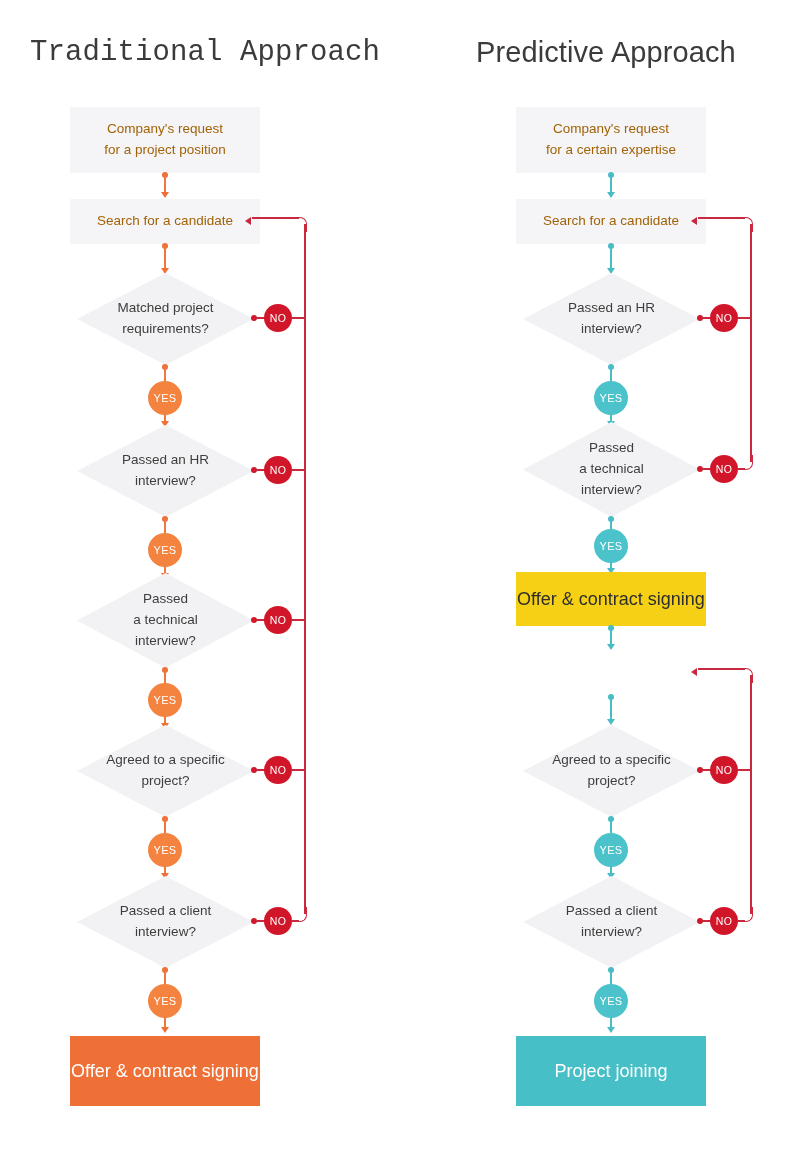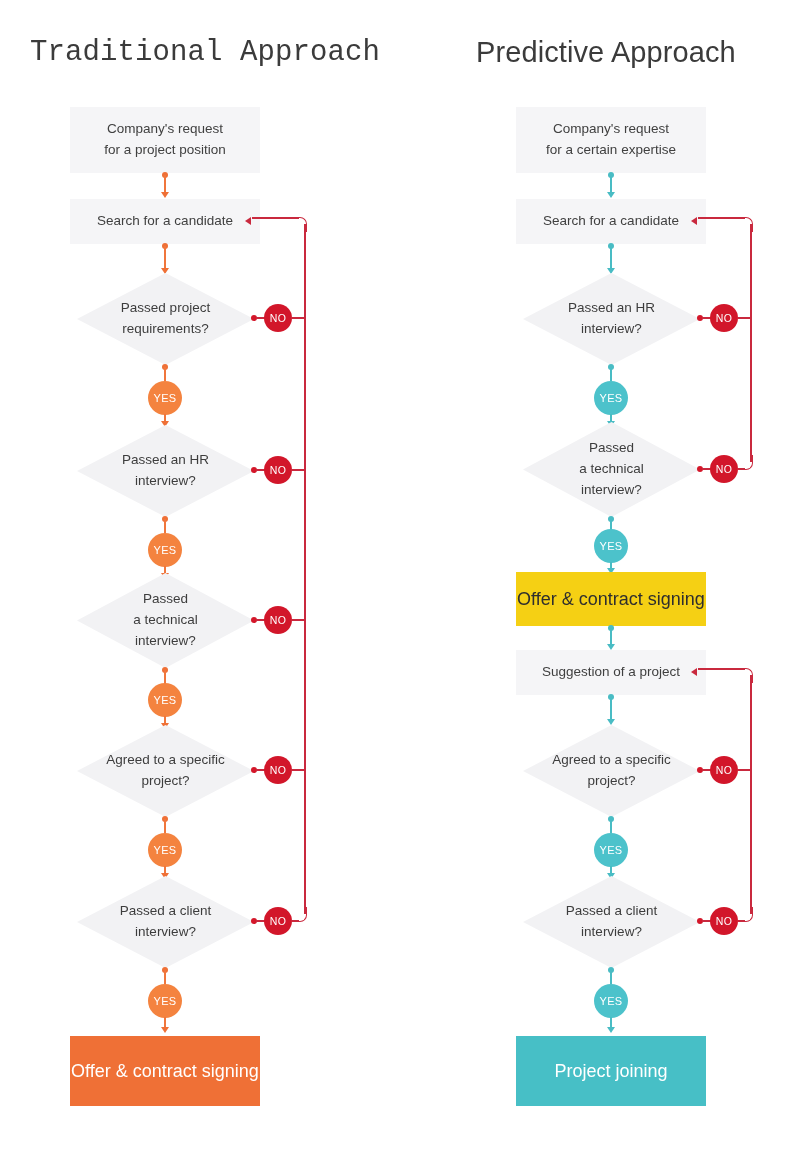--- a/index.html
+++ b/index.html
@@ -29,21 +29,21 @@
   
   .proc{
     position:absolute;
     background:#f5f5f7;
     display:flex;
     align-items:center;
     justify-content:center;
     text-align:center;
     font-size:13.5px;
     line-height:1.55;
-    color:#404040;
+    color:#a16207;
   }
   .term{
     position:absolute;
     display:flex;
     align-items:center;
     justify-content:center;
     text-align:center;
     font-size:18px;
     color:#ffffff;
   }
@@ -153,21 +153,21 @@
   </div>
   <div class="arrow-left" style="left:245px;top:217px;"></div>
 
   <div class="dot or" style="left:162px;top:243px;"></div>
   <div class="vline or" style="left:164px;top:246px;height:24px;"></div>
   <div class="arrow or" style="left:161px;top:268px;"></div>
 
   <div class="dia" style="left:77px;top:273px;width:177px;height:92px;">
     <div class="shape"></div>
     <div class="txt">
-        <span style="white-space:pre-line;">Passed project
+        <span style="white-space:pre-line;">Matched project
 requirements?</span>
       </div>
   </div>
   <div class="dot rd" style="left:251px;top:315px;"></div>
   <div class="rline rh" style="left:256px;top:317.2px;width:10px;"></div>
   <div class="badge no" style="left:264px;top:304px;">
     <span>NO</span>
   </div>
   <div class="rline rh" style="left:292px;top:317.2px;width:14px;"></div>
 
@@ -341,23 +341,20 @@
   <div class="arrow te" style="left:607px;top:568px;"></div>
 
   <div class="term yellow" style="left:516px;top:572px;width:190px;height:54px;">
     <span>Offer &amp; contract signing</span>
   </div>
 
   <div class="dot te" style="left:608px;top:625px;"></div>
   <div class="vline te" style="left:610px;top:628px;height:18px;"></div>
   <div class="arrow te" style="left:607px;top:644px;"></div>
 
-  <div class="proc" style="left:516px;top:650px;width:190px;height:45px;">
-    <span>Suggestion of a project</span>
-  </div>
   <div class="arrow-left" style="left:691px;top:668px;"></div>
 
   <div class="dot te" style="left:608px;top:694px;"></div>
   <div class="vline te" style="left:610px;top:697px;height:24px;"></div>
   <div class="arrow te" style="left:607px;top:719px;"></div>
 
   <div class="dia" style="left:523px;top:725px;width:177px;height:92px;">
     <div class="shape"></div>
     <div class="txt">
         <span style="white-space:pre-line;">Agreed to a specific

